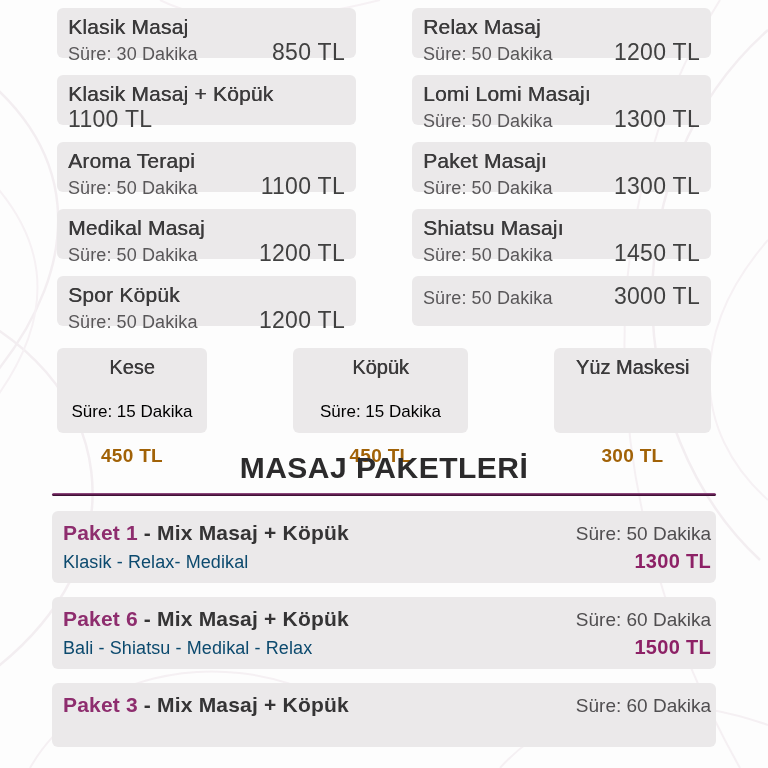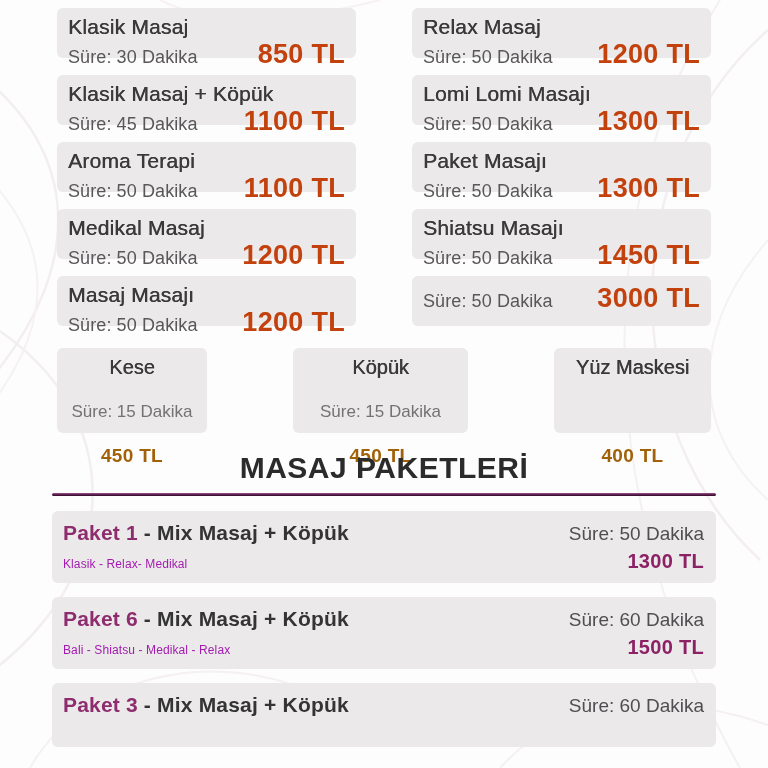--- a/index.html
+++ b/index.html
@@ -19,58 +19,58 @@
     background:#ebe9ea;border-radius:6px;height:50px;
     padding:7px 11px 8px 11px;box-sizing:border-box;
     display:flex;flex-direction:column;justify-content:space-between;
   }
   .card-title{
     font-size:21px;color:#3b3a3b;letter-spacing:.2px;
     text-shadow:.4px 0 0 #3b3a3b;line-height:1.15;white-space:nowrap;
   }
   .card-row{display:flex;justify-content:space-between;align-items:baseline;}
   .duration{font-size:18px;color:#595759;letter-spacing:.1px;white-space:nowrap;}
-  .price{font-size:27px;font-weight:bold;color:#c2410c;letter-spacing:.3px;white-space:nowrap;}
+  .price{font-size:23px;font-weight:normal;color:#404040;letter-spacing:.3px;white-space:nowrap;}
 
   
   .extras{display:flex;justify-content:space-between;margin:22px 57px 0 57px;}
   .extra-card{
     background:#ebe9ea;border-radius:6px;height:85px;box-sizing:border-box;
     padding:8px 6px 9px 6px;display:flex;flex-direction:column;
     justify-content:space-between;align-items:center;text-align:center;gap:24px;
   }
   .extra-kese{width:150px;}
   .extra-kopuk{width:175px;text-align:center;}
   .extra-yuz{width:157px;}
   .extra-title{font-size:20px;color:#3b3a3b;text-shadow:.4px 0 0 #3b3a3b;line-height:1.1;}
-  .extra-duration{font-size:17px;color:#737373;min-height:19px;}
+  .extra-duration{font-size:17px;color:#000000;min-height:19px;}
   .extra-price{font-size:19px;font-weight:bold;color:#a16207;letter-spacing:.3px;}
 
   
   .packages-header{margin:17px 52px 0 52px;text-align:center;}
   .packages-title{
     font-size:30px;font-weight:bold;color:#2c2b2c;letter-spacing:.5px;
     margin:0;line-height:1.2;
   }
   .divider{
     height:3px;margin-top:7px;border-radius:2px;
     background:linear-gradient(#a05a90,#5c1a4c 55%,#2e0b27);
   }
   .packages{margin:15px 52px 0 52px;display:flex;flex-direction:column;gap:14px;}
   .package-card{
     background:#ebe9ea;border-radius:6px;box-sizing:border-box;
-    padding:9px 12px 10px 11px;min-height:64px;
+    padding:9px 5px 10px 11px;min-height:64px;
     display:grid;grid-template-columns:1fr auto;grid-template-rows:auto auto;
     row-gap:5px;align-items:baseline;
   }
   .package-title{font-size:21px;line-height:1.2;white-space:nowrap;}
   .package-name{font-weight:bold;color:#8e2d6e;letter-spacing:.2px;}
   .package-suffix{font-weight:bold;color:#353435;letter-spacing:.2px;}
   .package-duration{font-size:19px;color:#504e50;text-align:right;white-space:nowrap;}
-  .package-detail{font-size:12px;color:#a21caf;letter-spacing:.1px;}
+  .package-detail{font-size:18px;color:#0c4a6e;letter-spacing:.1px;}
   .package-price{font-size:20px;font-weight:bold;color:#8d2166;text-align:right;letter-spacing:.3px;}
 </style>
 </head>
 <body>
 
 <svg class="bg-pattern" viewBox="0 0 768 768" width="768" height="768" fill="none">
   <path d="M-40,60 C80,140 90,260 -10,380" stroke="#f3eef1" stroke-width="2.5"></path>
   <path d="M-60,300 C120,370 150,560 -20,680" stroke="#f3eef1" stroke-width="2.5"></path>
   <path d="M-30,160 C60,240 60,330 -30,430" stroke="#f6f1f4" stroke-width="2"></path>
   <path d="M30,768 C80,680 210,640 330,700" stroke="#f5f0f3" stroke-width="2"></path>
@@ -88,40 +88,39 @@
       <div class="card">
         <div class="card-title">Klasik Masaj</div>
         <div class="card-row">
           <span class="duration">Süre: 30 Dakika</span>
           <span class="price">850 TL</span>
         </div>
       </div>
       <div class="card">
         <div class="card-title">Klasik Masaj + Köpük</div>
         <div class="card-row">
-          <span class="duration">Süre: 45 Dakika</span>
           <span class="price">1100 TL</span>
         </div>
       </div>
       <div class="card">
         <div class="card-title">Aroma Terapi</div>
         <div class="card-row">
           <span class="duration">Süre: 50 Dakika</span>
           <span class="price">1100 TL</span>
         </div>
       </div>
       <div class="card">
         <div class="card-title">Medikal Masaj</div>
         <div class="card-row">
           <span class="duration">Süre: 50 Dakika</span>
           <span class="price">1200 TL</span>
         </div>
       </div>
       <div class="card">
-        <div class="card-title">Masaj Masajı</div>
+        <div class="card-title">Spor Köpük</div>
         <div class="card-row">
           <span class="duration">Süre: 50 Dakika</span>
           <span class="price">1200 TL</span>
         </div>
       </div>
     </div>
 
     <div class="col">
       <div class="card">
         <div class="card-title">Relax Masaj</div>
@@ -167,21 +166,21 @@
       <div class="extra-price">450 TL</div>
     </div>
     <div class="extra-card extra-kopuk">
       <div class="extra-title">Köpük</div>
       <div class="extra-duration">Süre: 15 Dakika</div>
       <div class="extra-price">450 TL</div>
     </div>
     <div class="extra-card extra-yuz">
       <div class="extra-title">Yüz Maskesi</div>
       <div class="extra-duration"></div>
-      <div class="extra-price">400 TL</div>
+      <div class="extra-price">300 TL</div>
     </div>
   </div>
 
   <div class="packages-header">
     <h2 class="packages-title">MASAJ PAKETLERİ</h2>
     <div class="divider"></div>
   </div>
 
   <div class="packages">
     <div class="package-card">

